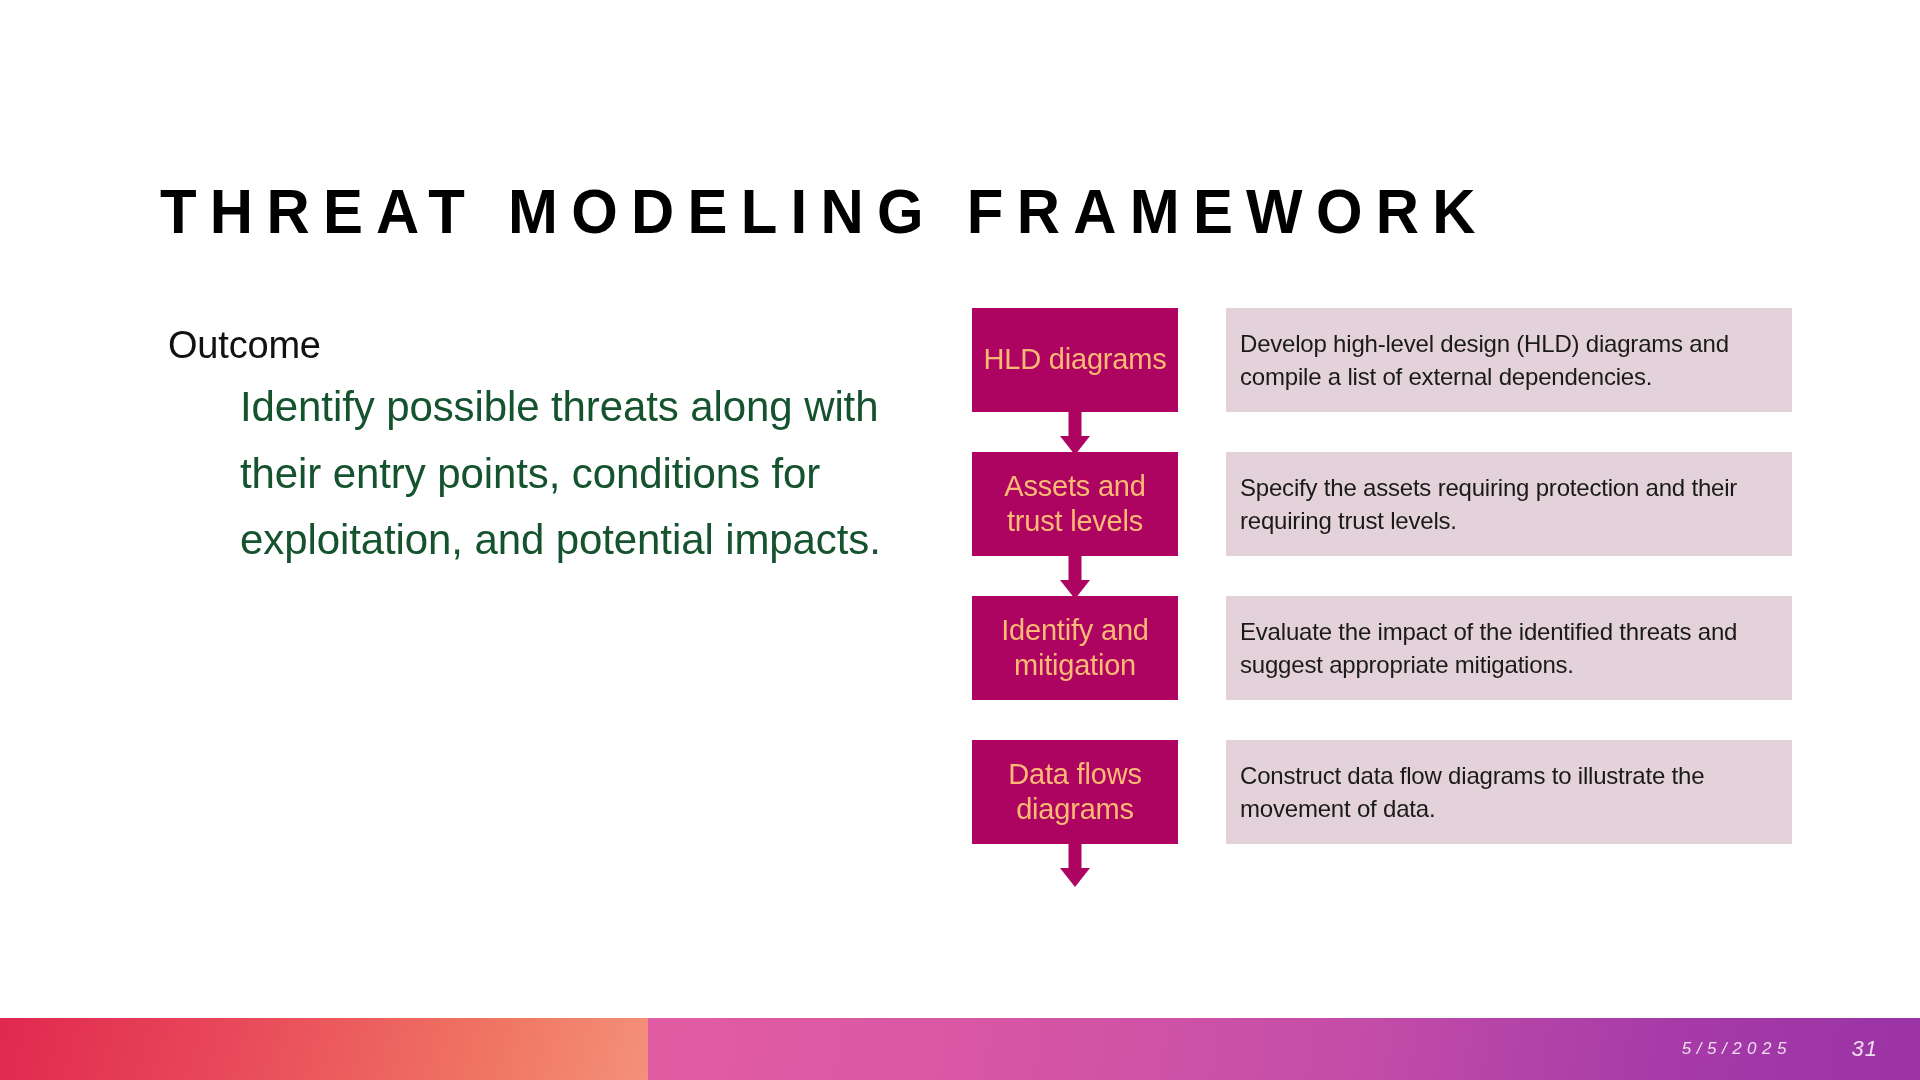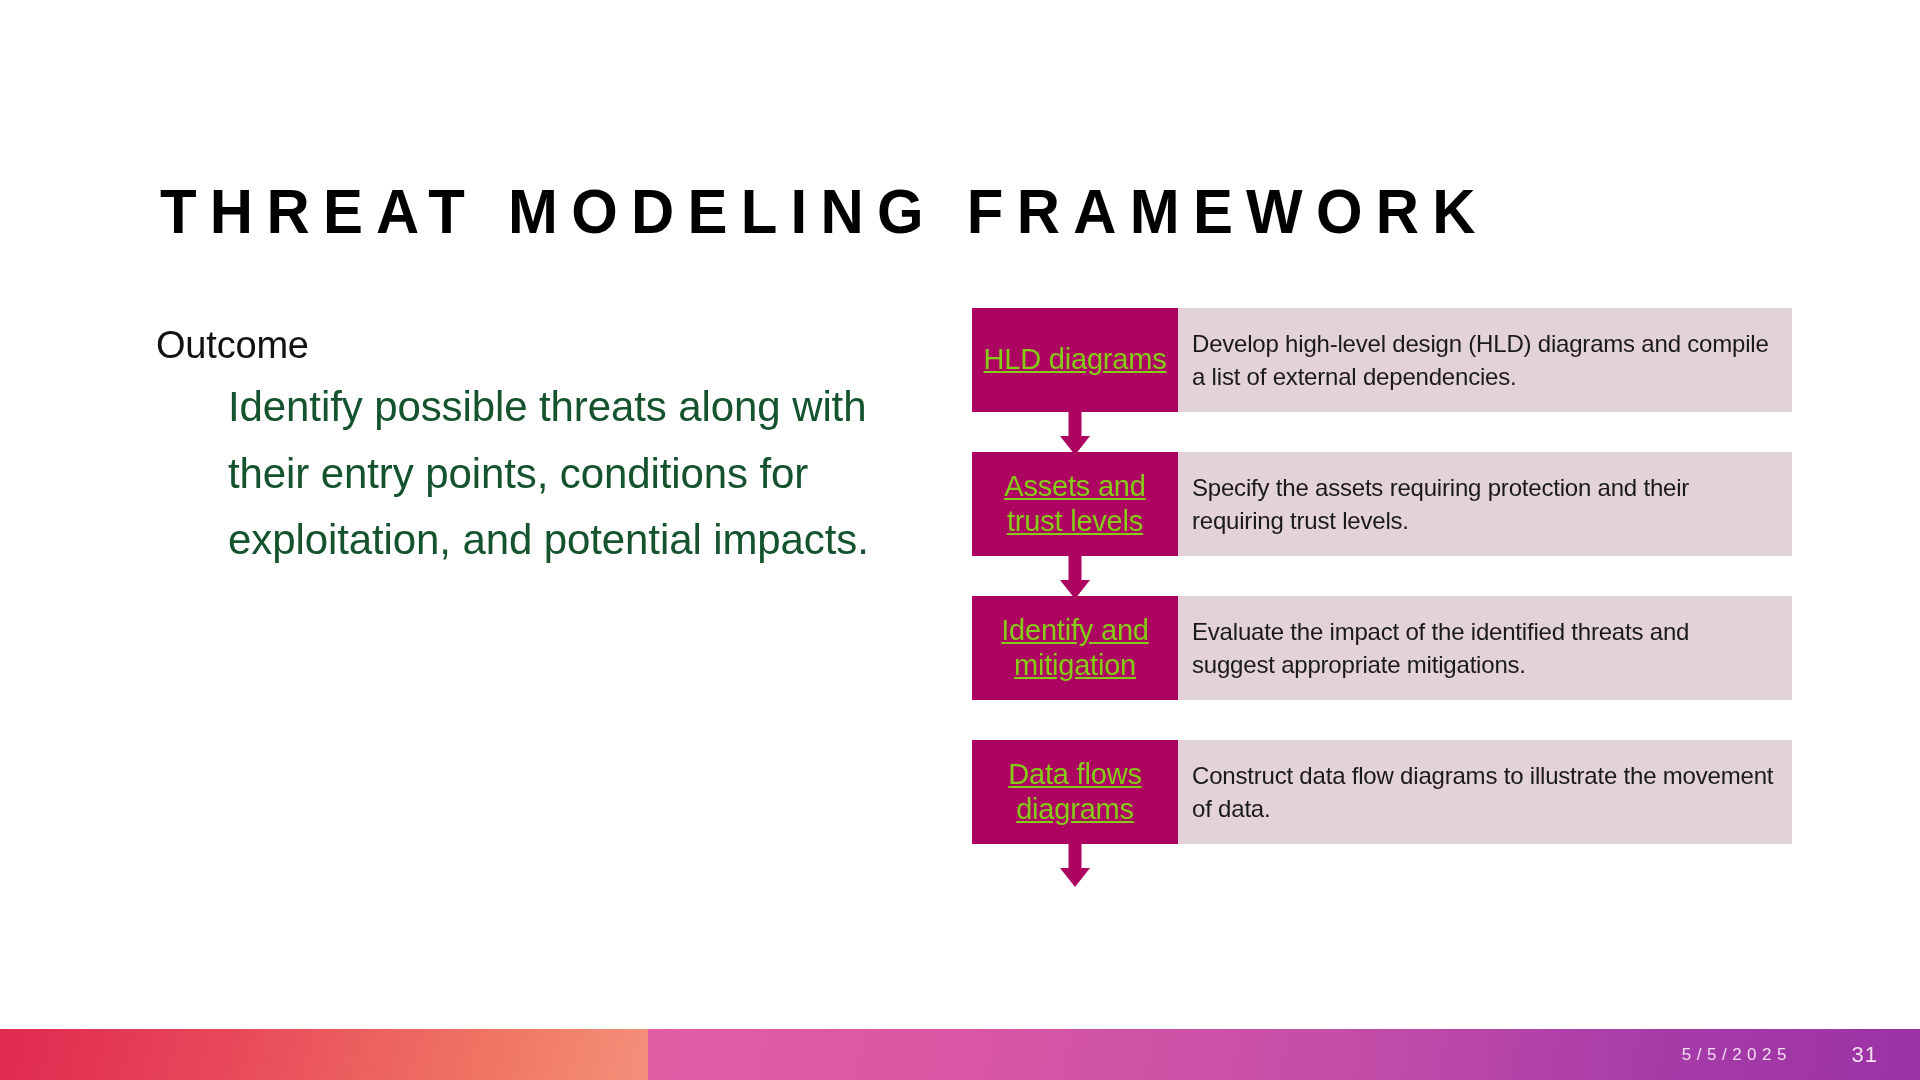--- a/index.html
+++ b/index.html
@@ -32,21 +32,21 @@
     letter-spacing: 14px;
     color: #000000;
     white-space: nowrap;
     transform: scaleX(0.95);
     transform-origin: left center;
   }
 
   
   .outcome-block {
     position: absolute;
-    left: 156px;
+    left: 168px;
     top: 322px;
     width: 730px;
   }
 
   .outcome-heading {
     font-size: 38px;
     font-weight: 400;
     color: #111111;
     line-height: 1.22;
     letter-spacing: -0.2px;
@@ -75,44 +75,44 @@
     display: flex;
     align-items: stretch;
     height: 104px;
     margin-bottom: 40px;
   }
   .flow-row:last-child { margin-bottom: 0; }
 
   .flow-label {
     flex: 0 0 206px;
     background: #AE0461;
-    color: #84cc16;
+    color: #fdba74;
     display: flex;
     align-items: center;
     justify-content: center;
     text-align: center;
     font-size: 29px;
     font-weight: 300;
     line-height: 1.22;
     letter-spacing: -0.2px;
     padding: 0 8px;
-    text-decoration: underline;
   }
 
   .flow-desc {
     flex: 1 1 auto;
     background: #E3D2D9;
     display: flex;
     align-items: center;
     padding: 0 14px 0 14px;
     font-size: 24px;
     font-weight: 400;
     color: #1a1a1a;
     line-height: 1.38;
     letter-spacing: -0.2px;
+    margin-left: 48px;
   }
 
   
   .connector {
     position: absolute;
     left: 103px;
     top: 104px;
     width: 40px;
     height: 40px;
     transform: translateX(-50%);
@@ -138,22 +138,23 @@
     border-top: 19px solid #AE0461;
     transform: translateX(-50%);
   }
 
   
   .footer {
     position: absolute;
     left: 0;
     bottom: 0;
     width: 1920px;
-    height: 51px;
-    display: flex;
+    height: 62px;
+    display: flex;
+    font-style: italic;
   }
   .footer-left {
     width: 648px;
     height: 100%;
     background: linear-gradient(105deg, #E0294F 0%, #E8485A 35%, #F07563 75%, #F4917A 100%);
   }
   .footer-right {
     position: relative;
     flex: 1 1 auto;
     height: 100%;

